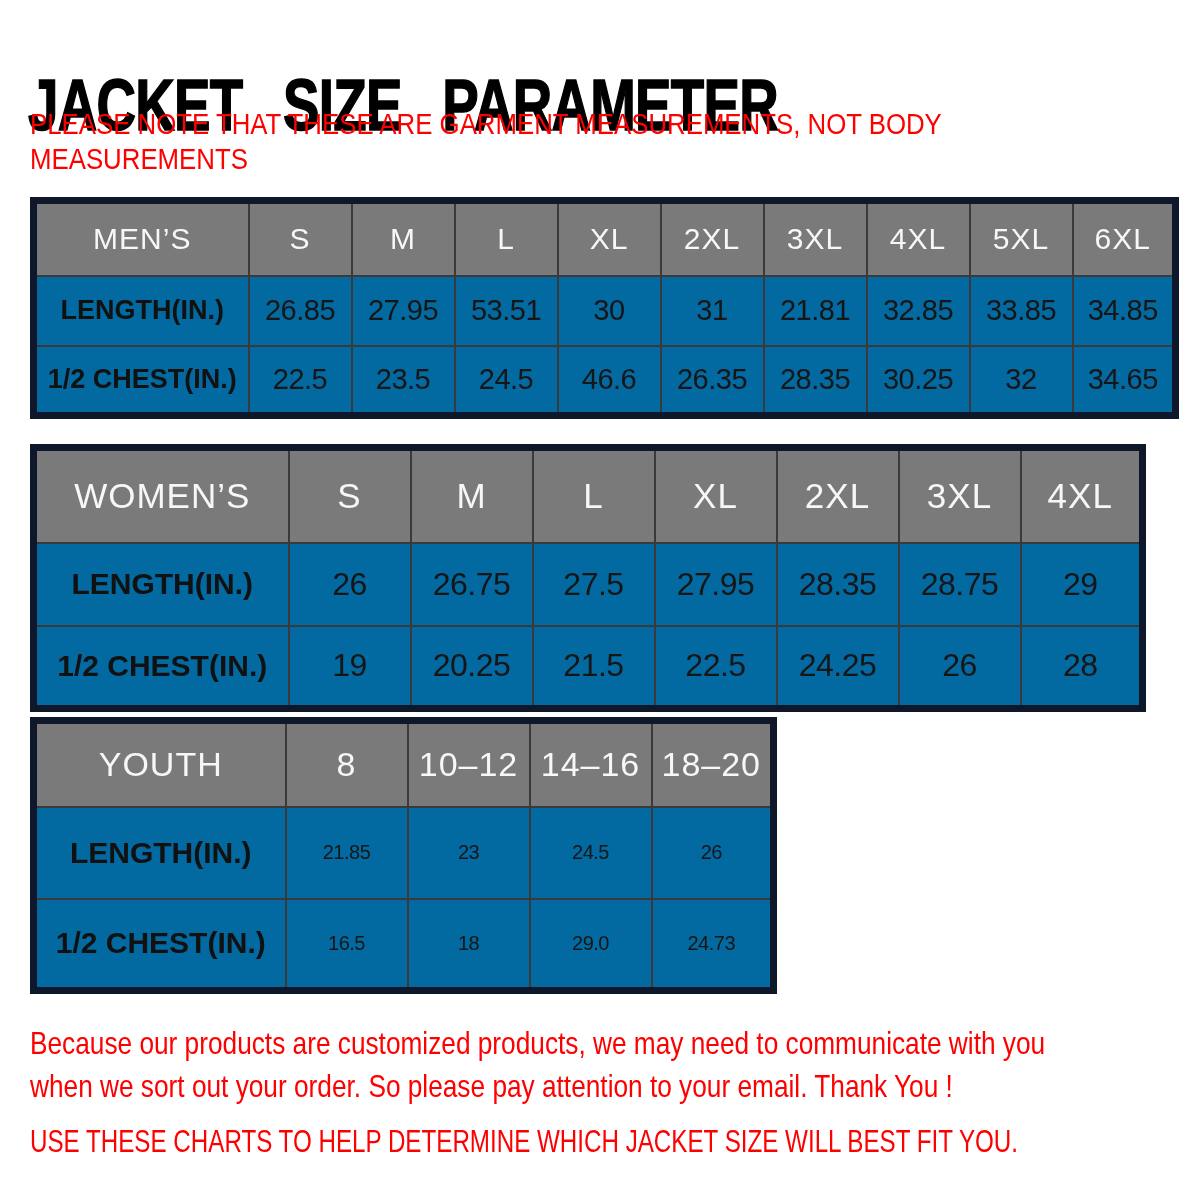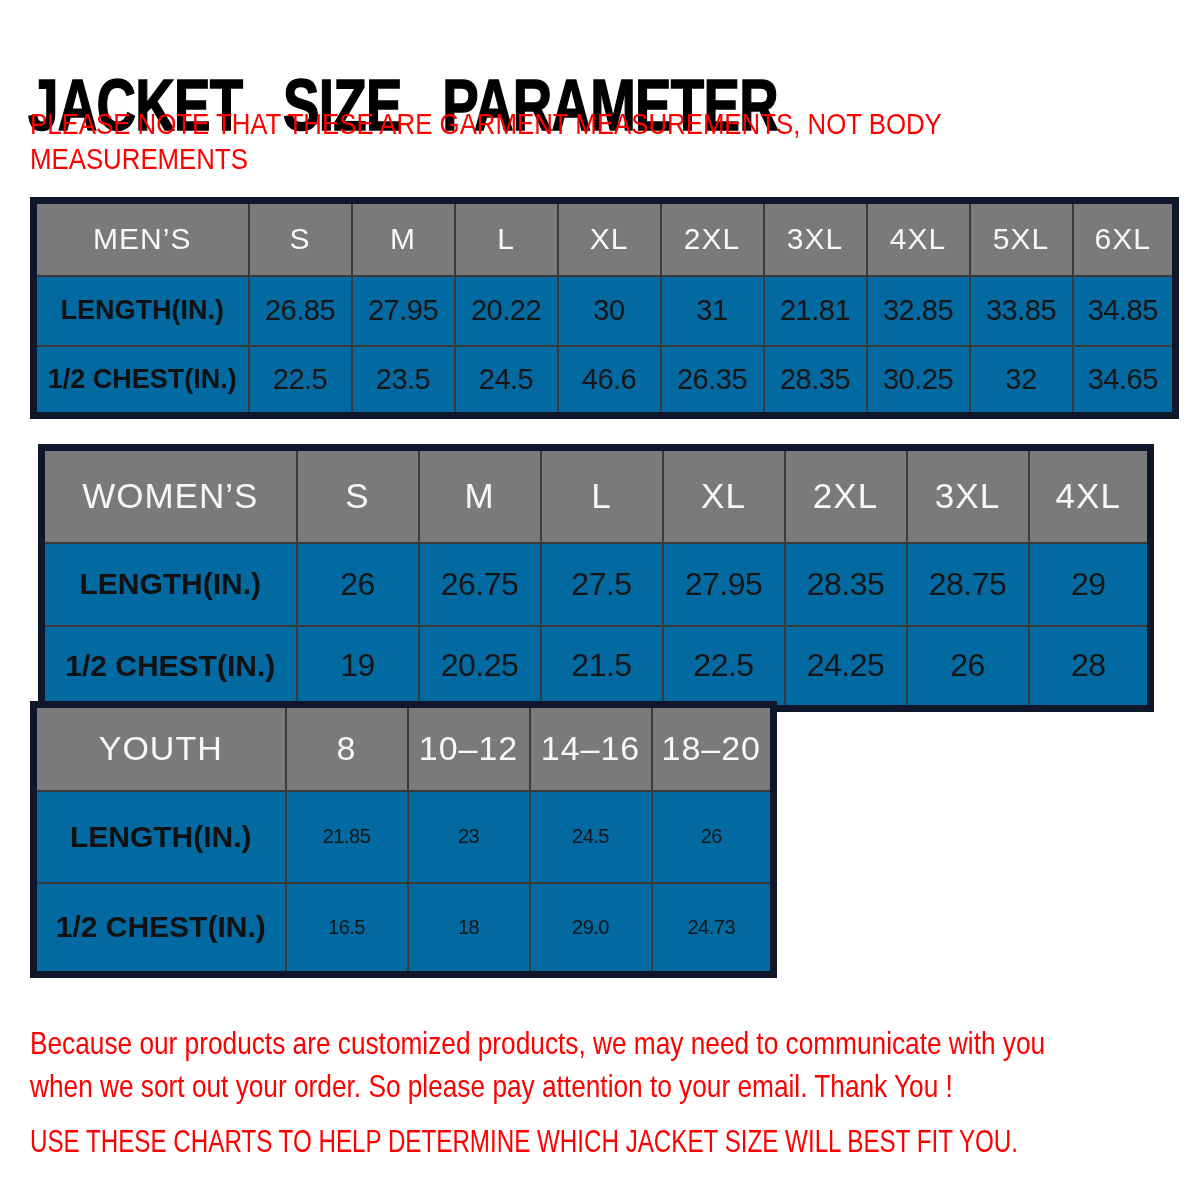--- a/index.html
+++ b/index.html
@@ -45,31 +45,31 @@
   .mens{left:30px;top:197px;width:1142px;}
   .mens col.lab{width:215px;}
   .mens col.sz{width:103px;}
   .mens tr.head{height:75px;}
   .mens tr.data{height:70px;}
   .mens th{font-size:30px;}
   .mens td{font-size:29px;letter-spacing:-0.5px;}
   .mens td.rl{font-size:27px;letter-spacing:0;}
 
   
-  .womens{left:38px;top:444px;width:1109px;}
+  .womens{left:30px;top:444px;width:1109px;}
   .womens col.lab{width:255px;}
   .womens col.sz{width:122px;}
   .womens tr.head{height:95px;}
   .womens tr.data{height:83px;}
   .womens th{font-size:35px;}
   .womens td{font-size:32px;letter-spacing:-0.5px;}
   .womens td.rl{font-size:30px;letter-spacing:0;}
 
   
-  .youth{left:30px;top:701px;width:740px;}
+  .youth{left:30px;top:717px;width:740px;}
   .youth col.lab{width:252px;}
   .youth col.sz{width:122px;}
   .youth tr.head{height:86px;}
   .youth tr.data{height:92px;}
   .youth th{font-size:34px;}
   .youth td{font-size:20px;letter-spacing:-0.5px;}
   .youth td.rl{font-size:30px;letter-spacing:0;}
 
   
   .footer-para{
@@ -120,21 +120,21 @@
         <th>2XL</th>
         <th>3XL</th>
         <th>4XL</th>
         <th>5XL</th>
         <th>6XL</th>
       </tr>
       <tr class="data">
         <td class="rl">LENGTH(IN.)</td>
         <td>26.85</td>
         <td>27.95</td>
-        <td>20.22</td>
+        <td>53.51</td>
         <td>30</td>
         <td>31</td>
         <td>21.81</td>
         <td>32.85</td>
         <td>33.85</td>
         <td>34.85</td>
       </tr>
       <tr class="data">
         <td class="rl">1/2 CHEST(IN.)</td>
         <td>22.5</td>

